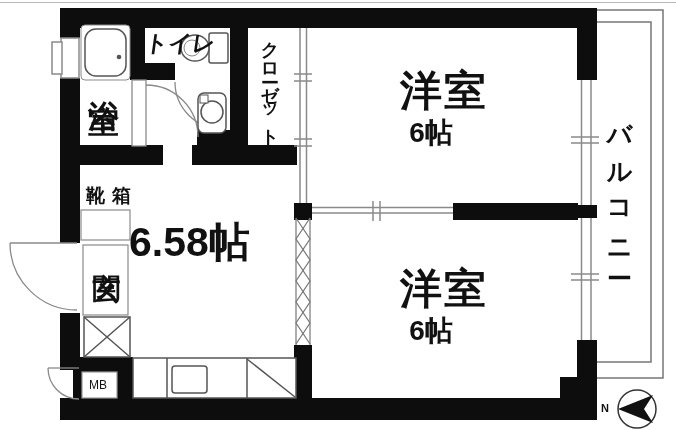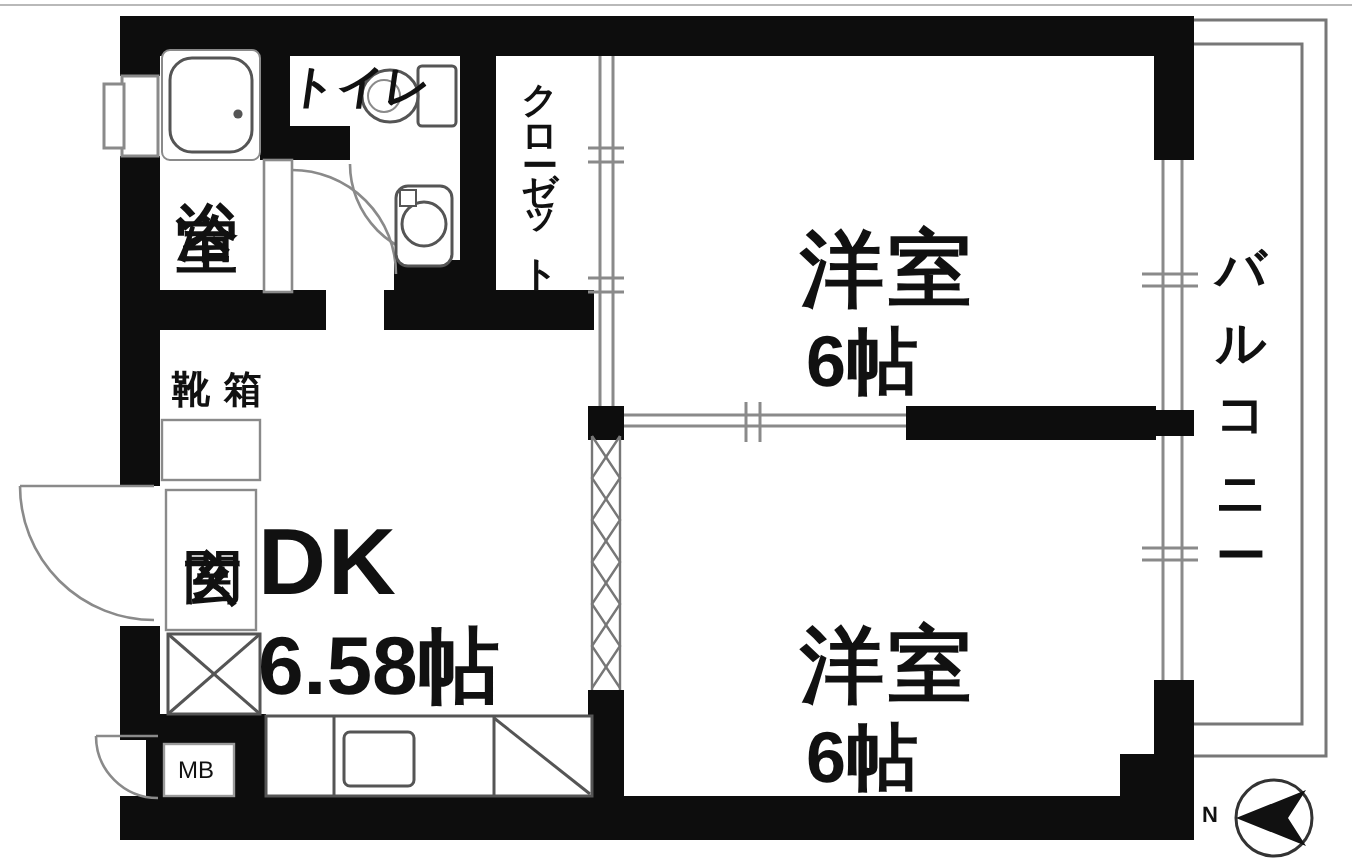--- a/index.html
+++ b/index.html
@@ -1,23 +1,23 @@
 <!DOCTYPE html>
 <html><head>
 <meta charset="utf-8">
 <style>
   html,body{margin:0;padding:0;background:#fff;}
   .plan{position:relative;width:676px;height:430px;background:#ffffff;overflow:hidden;
         font-family:"Liberation Sans","DejaVu Sans",sans-serif;color:#111;}
   .plan svg{position:absolute;left:0;top:0;}
   .lbl{position:absolute;white-space:nowrap;color:#111;font-weight:600;line-height:1;}
   .vert{writing-mode:vertical-rl;text-orientation:mixed;}
-  .room-label{position:absolute;text-align:center;font-weight:600;color:#111;margin-top:44px;}
+  .room-label{position:absolute;text-align:center;font-weight:600;color:#111;}
   .rname{font-size:42px;line-height:1.0;letter-spacing:2px;}
-  .rsize{font-size:36px;line-height:1.05;margin-top:6px;position:relative;left:-13px;}
+  .rsize{font-size:28px;line-height:1.05;margin-top:6px;position:relative;left:-13px;}
   .dk-name{font-size:47px;line-height:1;letter-spacing:1px;}
   .dk-size{font-size:41px;line-height:1;margin-top:9px;}
   .topline{position:absolute;left:0;top:2px;width:676px;height:0;border-top:1px solid #b9b9b9;}
 </style>
 </head>
 <body>
 
 <div class="plan">
 
   <div class="topline"></div>
@@ -156,21 +156,20 @@
     <div class="rname">洋室</div>
     <div class="rsize">6帖</div>
   </div>
 
   <div class="room-label" style="left:310px;top:268px;width:268px;">
     <div class="rname">洋室</div>
     <div class="rsize">6帖</div>
   </div>
 
   <div class="room-label" style="left:129px;top:213px;text-align:left;">
-    <div class="dk-name">DK</div>
     <div class="dk-size">6.58帖</div>
   </div>
 
   <div class="lbl" style="left:86px;top:186px;font-size:19px;letter-spacing:7px;">靴箱</div>
 
   <div class="lbl vert" style="left:92px;top:250px;font-size:28px;letter-spacing:3px;">玄関</div>
 
   <div class="lbl vert" style="left:607px;top:106px;font-size:25px;letter-spacing:11px;">バルコニー</div>
 
   <div class="lbl" style="left:89px;top:379px;font-size:12px;font-weight:400;">MB</div>

